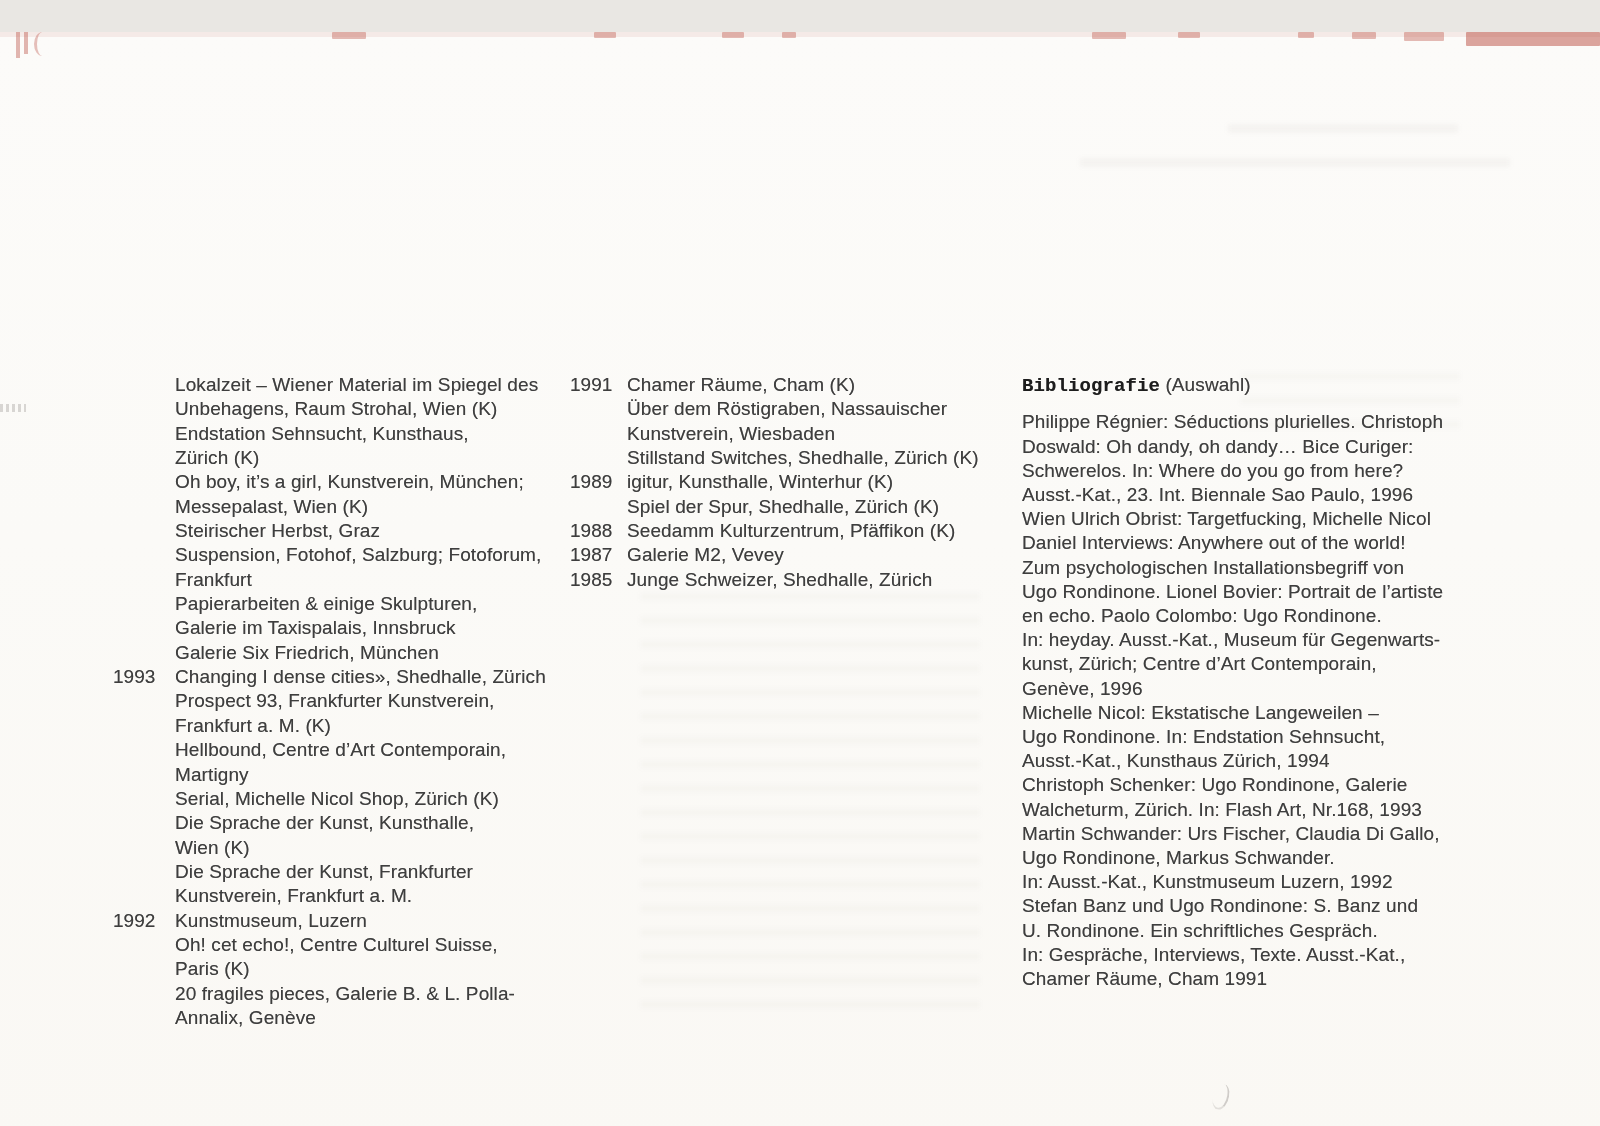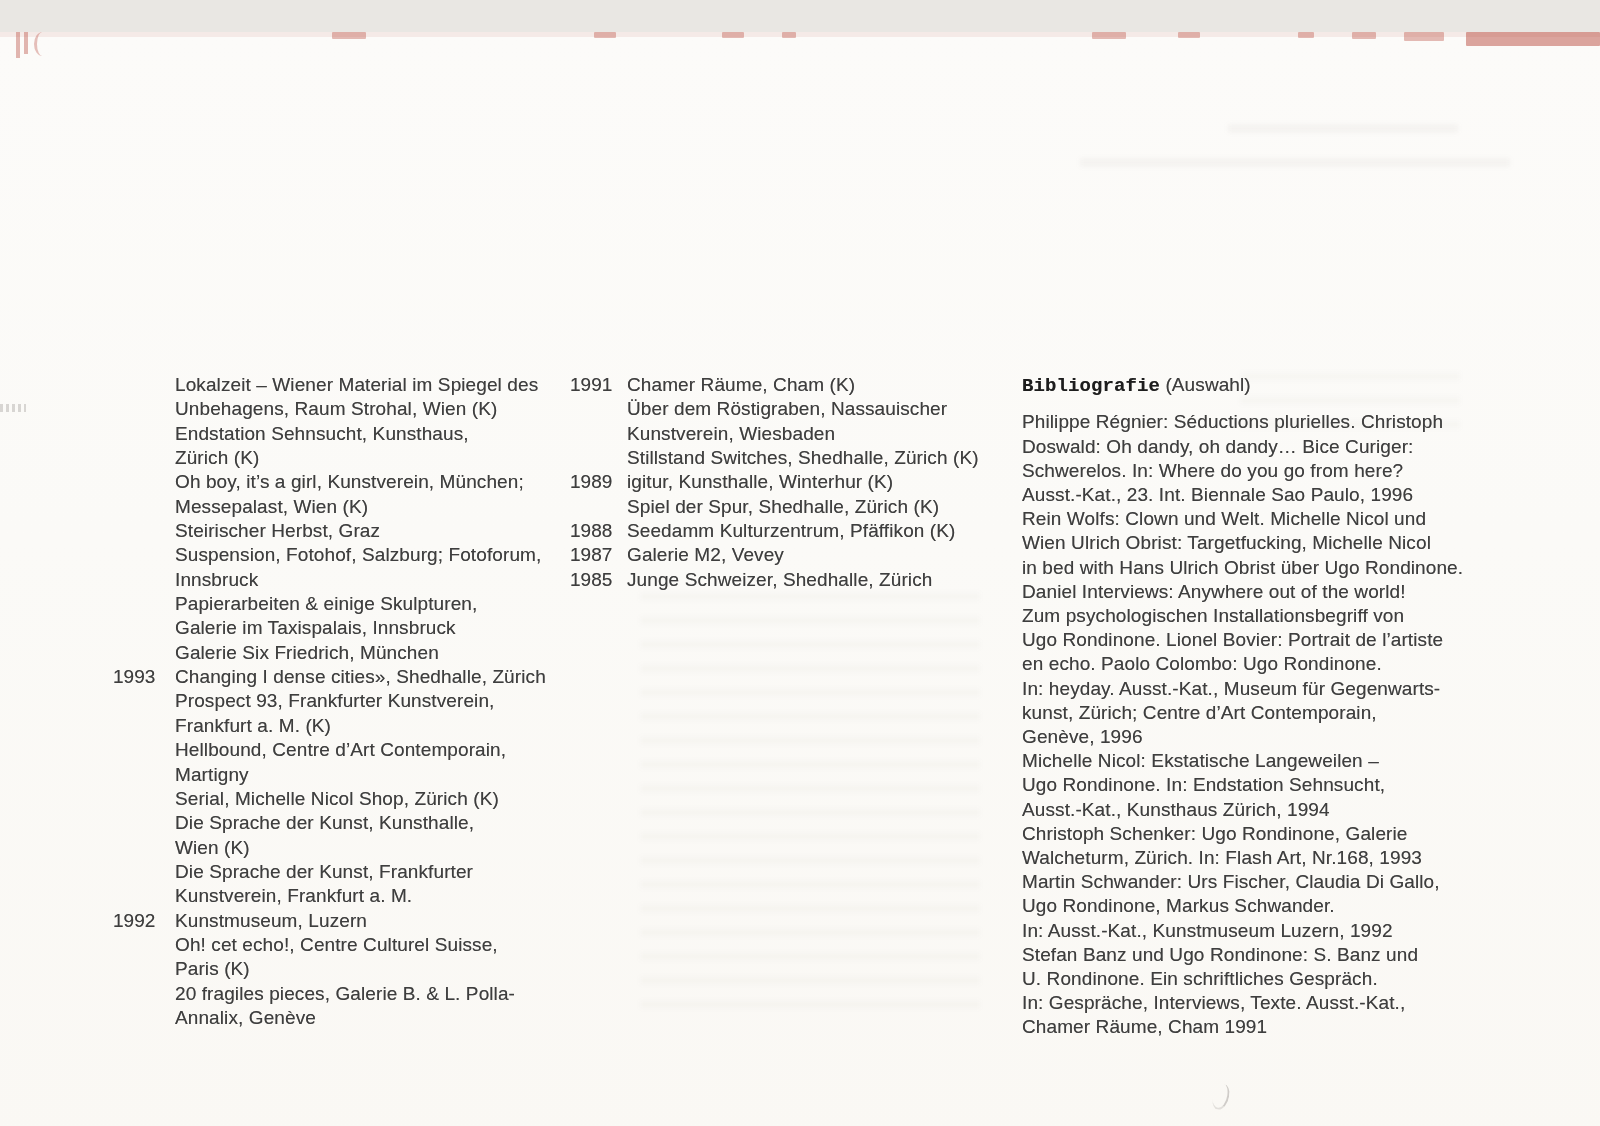--- a/index.html
+++ b/index.html
@@ -128,21 +128,21 @@
       <div class="row">
         <span class="year"></span>
         <span class="entry">Steirischer Herbst, Graz</span>
       </div>
       <div class="row">
         <span class="year"></span>
         <span class="entry">Suspension, Fotohof, Salzburg; Fotoforum,</span>
       </div>
       <div class="row">
         <span class="year"></span>
-        <span class="entry">Innsbruck</span>
+        <span class="entry">Frankfurt</span>
       </div>
       <div class="row">
         <span class="year"></span>
         <span class="entry">Papierarbeiten &amp; einige Skulpturen,</span>
       </div>
       <div class="row">
         <span class="year"></span>
         <span class="entry">Galerie im Taxispalais, Innsbruck</span>
       </div>
       <div class="row">
@@ -252,23 +252,21 @@
 
   <div class="col col-bib">
     <div class="bib-heading">
       <span class="bold">Bibliografie</span><span> (Auswahl)</span>
     </div>
     <div id="bib-lines">
         <div class="bib-line">Philippe Régnier: Séductions plurielles. Christoph</div>
         <div class="bib-line">Doswald: Oh dandy, oh dandy… Bice Curiger:</div>
         <div class="bib-line">Schwerelos. In: Where do you go from here?</div>
         <div class="bib-line">Ausst.-Kat., 23. Int. Biennale Sao Paulo, 1996</div>
-        <div class="bib-line">Rein Wolfs: Clown und Welt. Michelle Nicol und</div>
         <div class="bib-line">Wien Ulrich Obrist: Targetfucking, Michelle Nicol</div>
-        <div class="bib-line">in bed with Hans Ulrich Obrist über Ugo Rondinone.</div>
         <div class="bib-line">Daniel Interviews: Anywhere out of the world!</div>
         <div class="bib-line">Zum psychologischen Installationsbegriff von</div>
         <div class="bib-line">Ugo Rondinone. Lionel Bovier: Portrait de l’artiste</div>
         <div class="bib-line">en echo. Paolo Colombo: Ugo Rondinone.</div>
         <div class="bib-line">In: heyday. Ausst.-Kat., Museum für Gegenwarts-</div>
         <div class="bib-line">kunst, Zürich; Centre d’Art Contemporain,</div>
         <div class="bib-line">Genève, 1996</div>
         <div class="bib-line">Michelle Nicol: Ekstatische Langeweilen –</div>
         <div class="bib-line">Ugo Rondinone. In: Endstation Sehnsucht,</div>
         <div class="bib-line">Ausst.-Kat., Kunsthaus Zürich, 1994</div>

